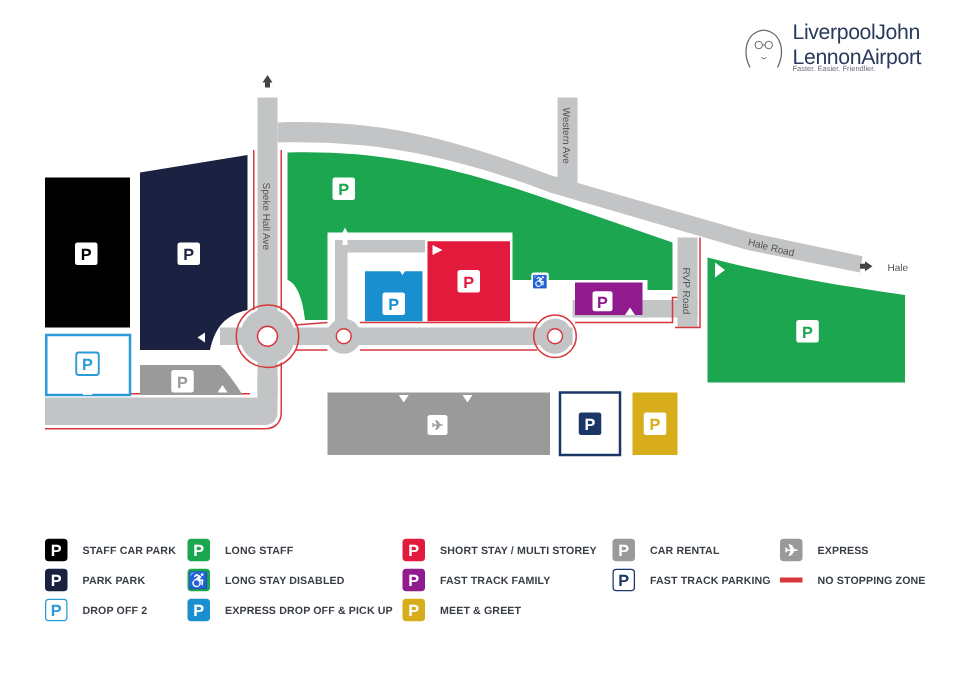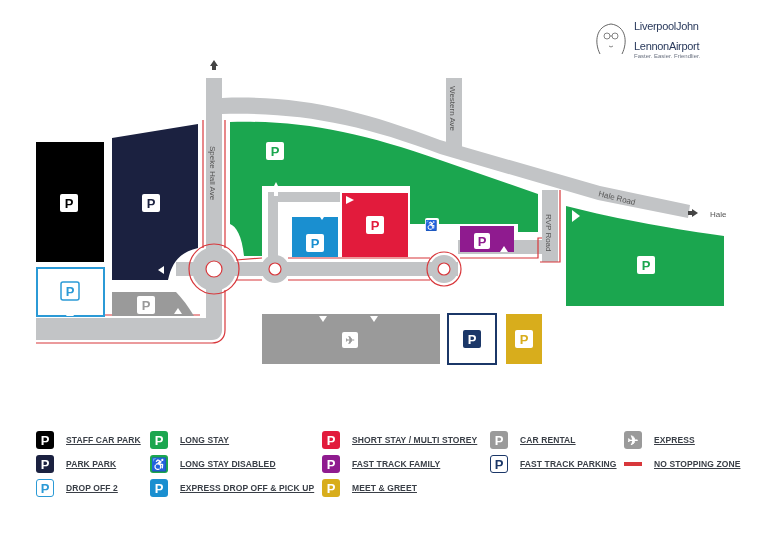--- a/index.html
+++ b/index.html
@@ -1,29 +1,29 @@
 <!DOCTYPE html>
 <html><head>
 <meta charset="utf-8">
 <style>
   html, body { margin: 0; padding: 0; background: #ffffff; }
   body { width: 768px; height: 543px; position: relative; overflow: hidden; font-family: "Liberation Sans", sans-serif; }
   #map { position: absolute; left: 0; top: 0; width: 768px; height: 543px; }
   .logo { position: absolute; left: 592px; top: 14px; width: 170px; height: 50px; }
   .logo-face { position: absolute; left: 0; top: 4px; width: 38px; height: 40px; }
-  .logo-line1, .logo-line2 { position: absolute; left: 42px; font-size: 11px; color: #2a3a5c; letter-spacing: -0.3px; line-height: 16px; white-space: nowrap; }
+  .logo-line1, .logo-line2 { position: absolute; left: 42px; font-size: 17px; color: #2a3a5c; letter-spacing: -0.3px; line-height: 16px; white-space: nowrap; }
   .logo-line1 { top: 4px; }
   .logo-line2 { top: 24px; }
   .logo-tag { position: absolute; left: 42px; top: 39px; font-size: 6px; color: #6b7280; white-space: nowrap; }
   .legend { position: absolute; left: 0; top: 430px; width: 768px; height: 80px; }
   .lg-item { position: absolute; display: flex; align-items: center; height: 20px; }
   .lg-icon { width: 18px; height: 18px; border-radius: 3px; display: flex; align-items: center; justify-content: center; color: #fff; font-weight: bold; font-size: 13px; box-sizing: border-box; }
   .lg-icon.outline { background: #fff !important; border: 1.5px solid; }
   .lg-icon.line { background: transparent !important; height: 4px; border-radius: 0; }
-  .lg-label { margin-left: 12px; font-size: 8.5px; font-weight: bold; color: #3a3f47; letter-spacing: 0.1px; white-space: nowrap; text-decoration: underline; }
+  .lg-label { margin-left: 12px; font-size: 8.5px; font-weight: bold; color: #3a3f47; letter-spacing: 0.1px; white-space: nowrap; }
   .road-label { font-family: "Liberation Sans", sans-serif; font-size: 8px; fill: #555; }
   .p-badge-text { font-family: "Liberation Sans", sans-serif; font-weight: bold; }
 </style>
 </head>
 <body>
 
 <svg id="map" viewBox="0 0 768 543" xmlns="http://www.w3.org/2000/svg">
 
   <g fill="#c2c4c6">
 
@@ -151,21 +151,21 @@
     <div class="lg-item" style="left: 36px; top: 24px;">
       <div class="lg-icon" style="background: rgb(27, 33, 64);">P</div>
       <span class="lg-label">PARK PARK</span>
     </div>
     <div class="lg-item" style="left: 36px; top: 48px;">
       <div class="lg-icon outline" style="border-color: rgb(43, 154, 214); color: rgb(43, 154, 214);">P</div>
       <span class="lg-label">DROP OFF 2</span>
     </div>
     <div class="lg-item" style="left: 150px; top: 0px;">
       <div class="lg-icon" style="background: rgb(27, 166, 79);">P</div>
-      <span class="lg-label">LONG STAY</span>
+      <span class="lg-label">LONG STAFF</span>
     </div>
     <div class="lg-item" style="left: 150px; top: 24px;">
       <div class="lg-icon" style="background: rgb(27, 166, 79);">♿</div>
       <span class="lg-label">LONG STAY DISABLED</span>
     </div>
     <div class="lg-item" style="left: 150px; top: 48px;">
       <div class="lg-icon" style="background: rgb(26, 143, 208);">P</div>
       <span class="lg-label">EXPRESS DROP OFF &amp; PICK UP</span>
     </div>
     <div class="lg-item" style="left: 322px; top: 0px;">

